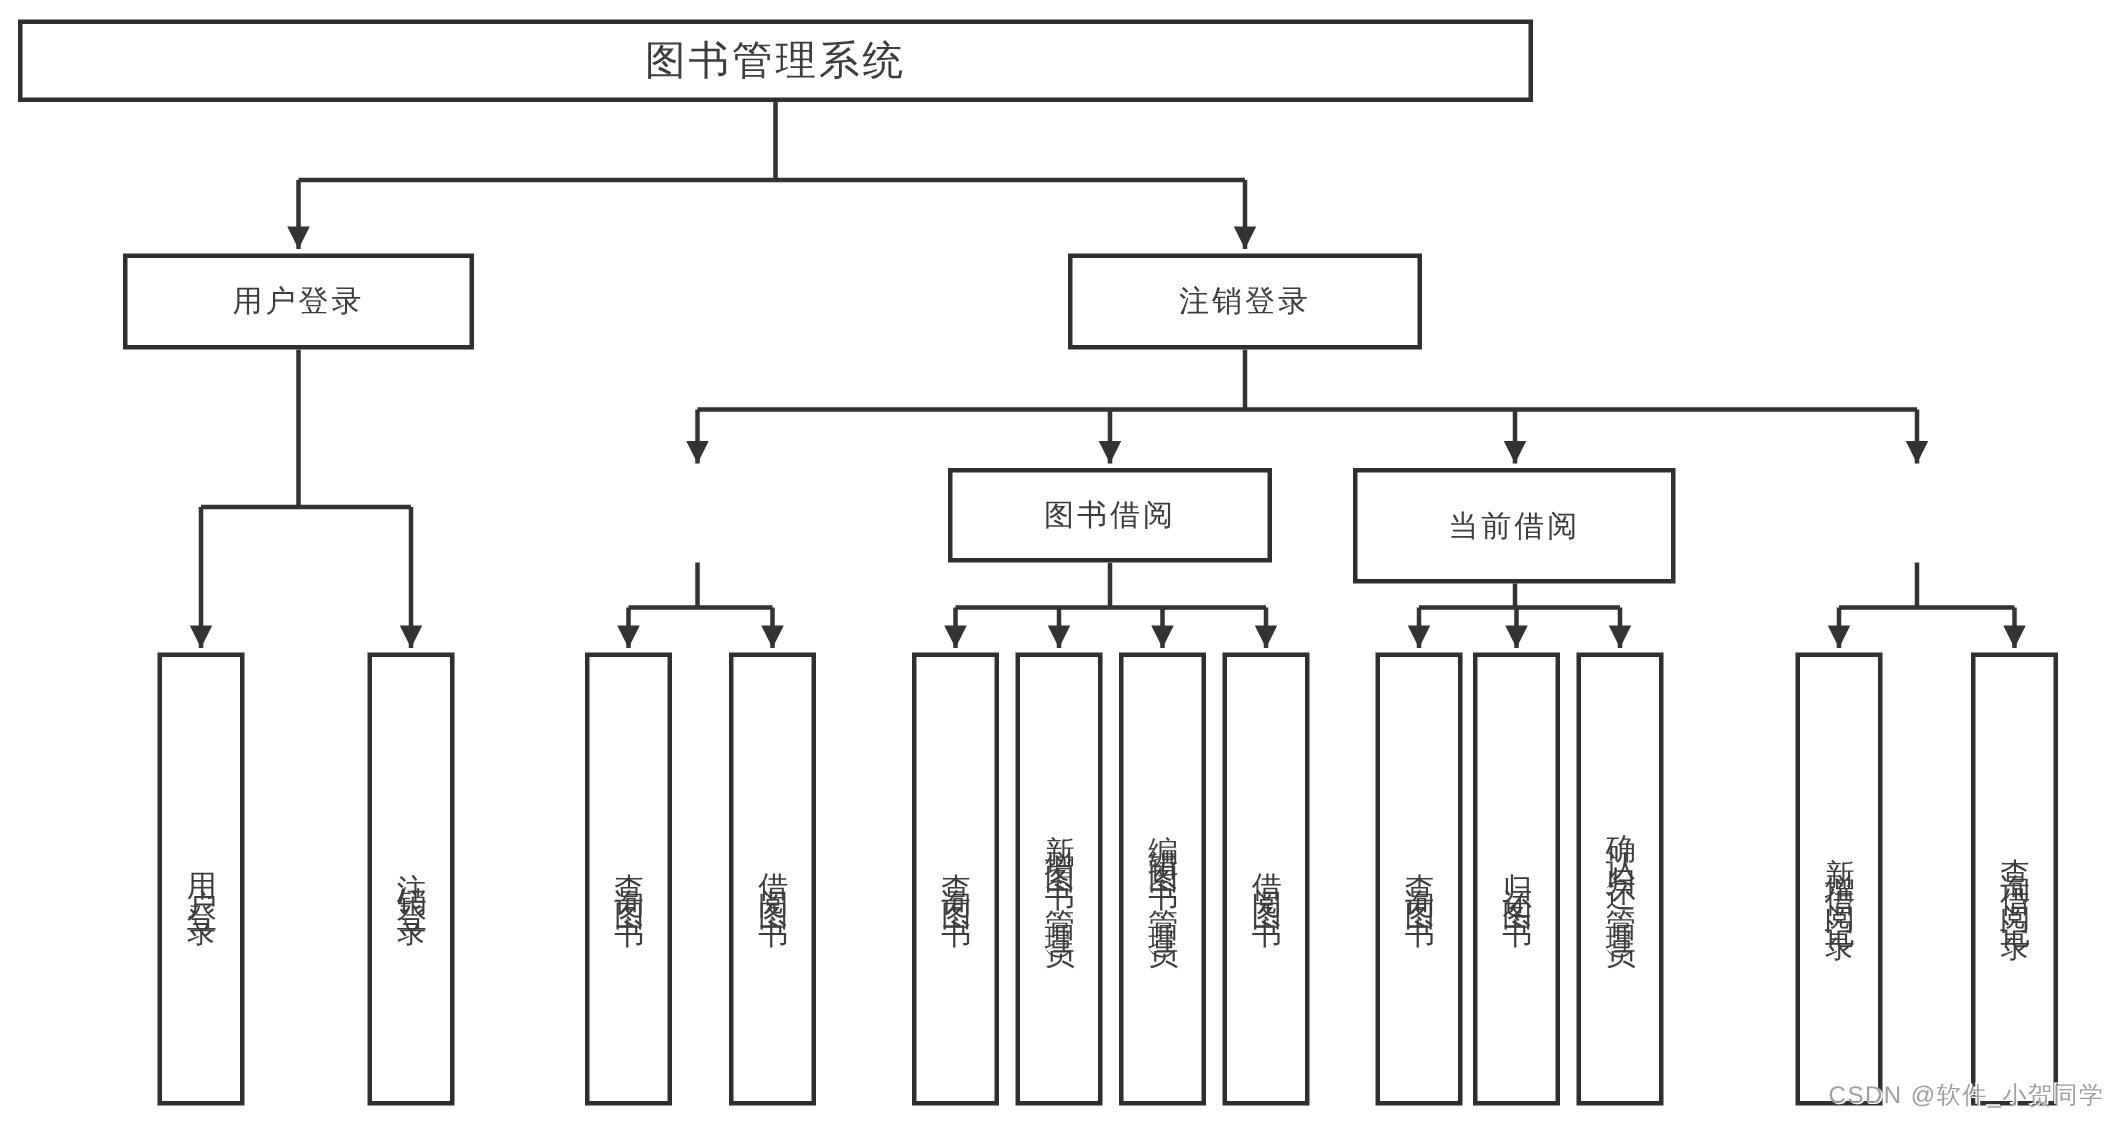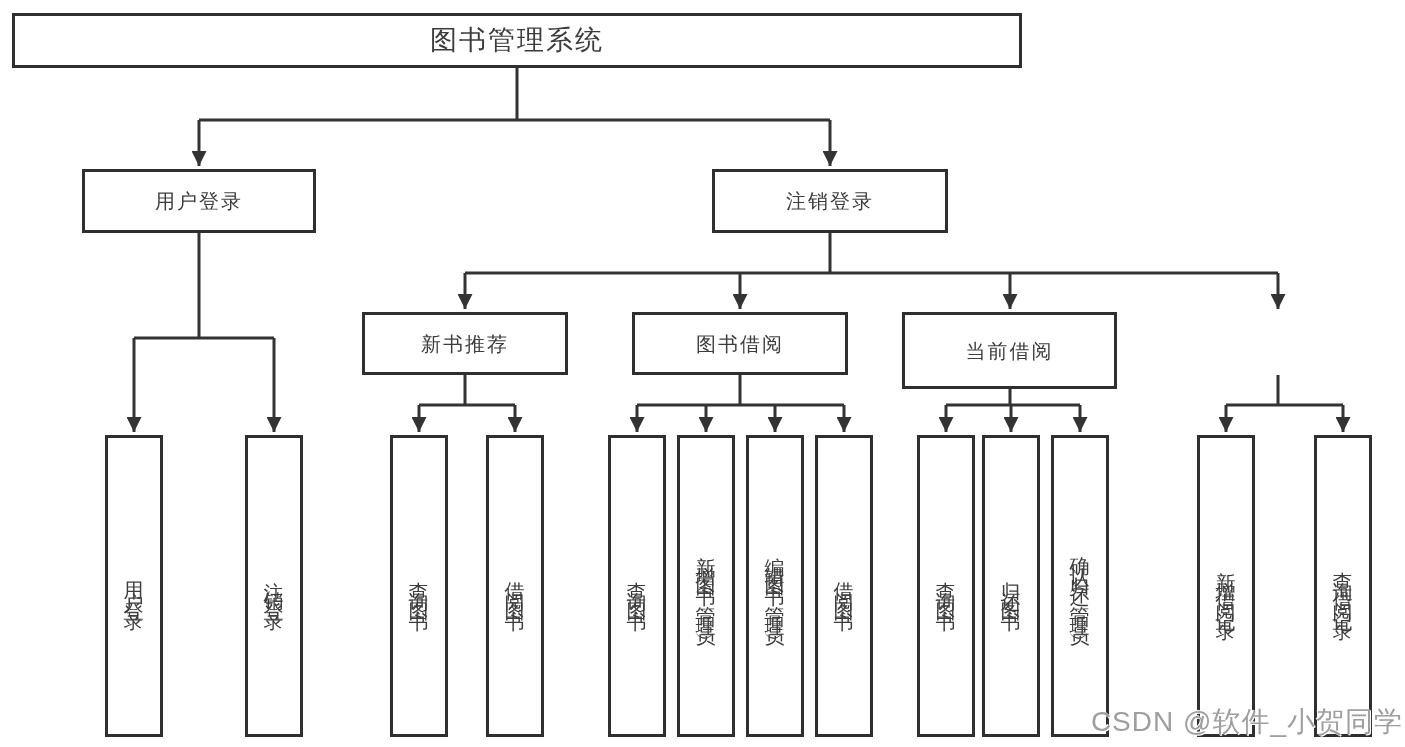--- a/index.html
+++ b/index.html
@@ -21,21 +21,21 @@
     font-size:20px;line-height:1;
   }
   .node.h{letter-spacing:2px;}
   .node.root{font-size:27px;}
   .node.v{
     writing-mode:vertical-rl;text-orientation:mixed;
     letter-spacing:10px;font-size:20px;
   }
   .watermark{
     position:absolute;right:2px;bottom:6px;z-index:5;
-    color:var(--watermark,#9e9e9e);font-size:28px;letter-spacing:1px;
+    color:var(--watermark,#9e9e9e);font-size:16px;letter-spacing:1px;
     text-shadow:1px 1px 0 #ffffff,-1px -1px 0 #ffffff;
     white-space:nowrap;
   }
 </style>
 </head>
 <body>
 
 <div class="canvas">
 
   <svg class="connectors" width="1405" height="747" viewBox="0 0 1405 747" aria-hidden="true">
@@ -75,21 +75,20 @@
     <path marker-end="url(#arrow)" d="M1080 405 V432"></path>
     <path marker-end="url(#arrow)" d="M1226 405 V432"></path>
     <path marker-end="url(#arrow)" d="M1343 405 V432"></path>
   </svg>
 
   <div class="node h root" style="left:12px;top:13px;width:1010px;height:55px">图书管理系统</div>
 
   <div class="node h" style="left:82px;top:169px;width:234px;height:64px">用户登录</div>
   <div class="node h" style="left:712px;top:169px;width:236px;height:64px">注销登录</div>
 
-  <div class="node h" style="left:362px;top:312px;width:206px;height:63px">新书推荐</div>
   <div class="node h" style="left:632px;top:312px;width:216px;height:63px">图书借阅</div>
   <div class="node h" style="left:902px;top:312px;width:215px;height:77px">当前借阅</div>
 
   <div class="node v" style="left:105px;top:435px;width:58px;height:302px">用户登录</div>
   <div class="node v" style="left:245px;top:435px;width:58px;height:302px">注销登录</div>
 
   <div class="node v" style="left:390px;top:435px;width:58px;height:302px">查询图书</div>
   <div class="node v" style="left:486px;top:435px;width:58px;height:302px">借阅图书</div>
 
   <div class="node v" style="left:608px;top:435px;width:58px;height:302px">查询图书</div>

